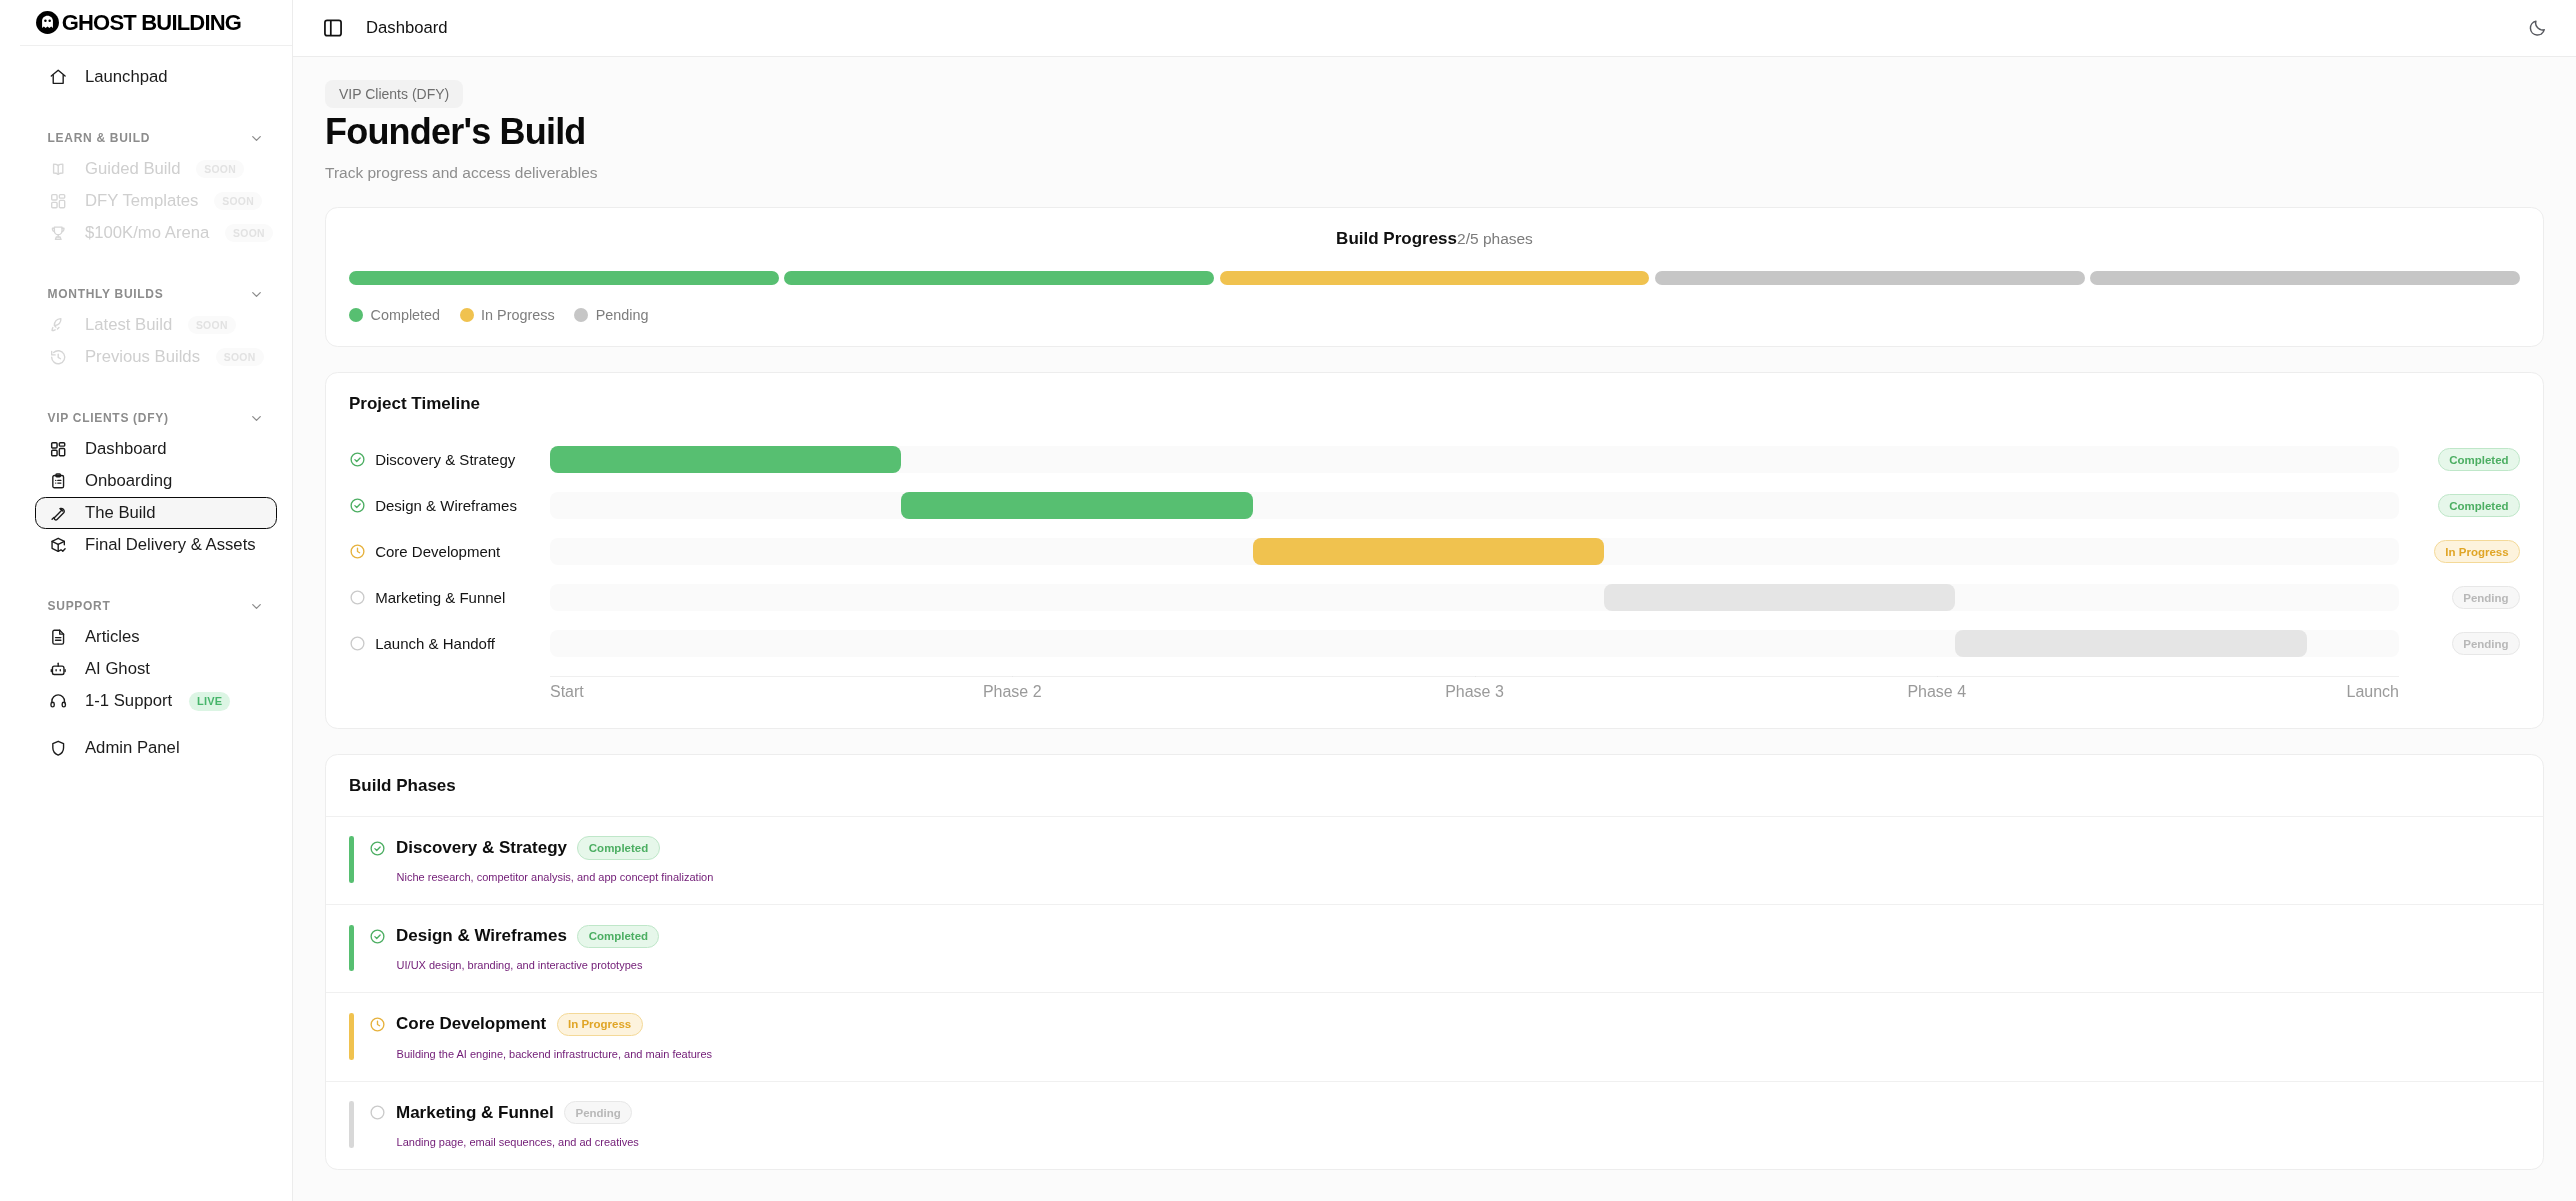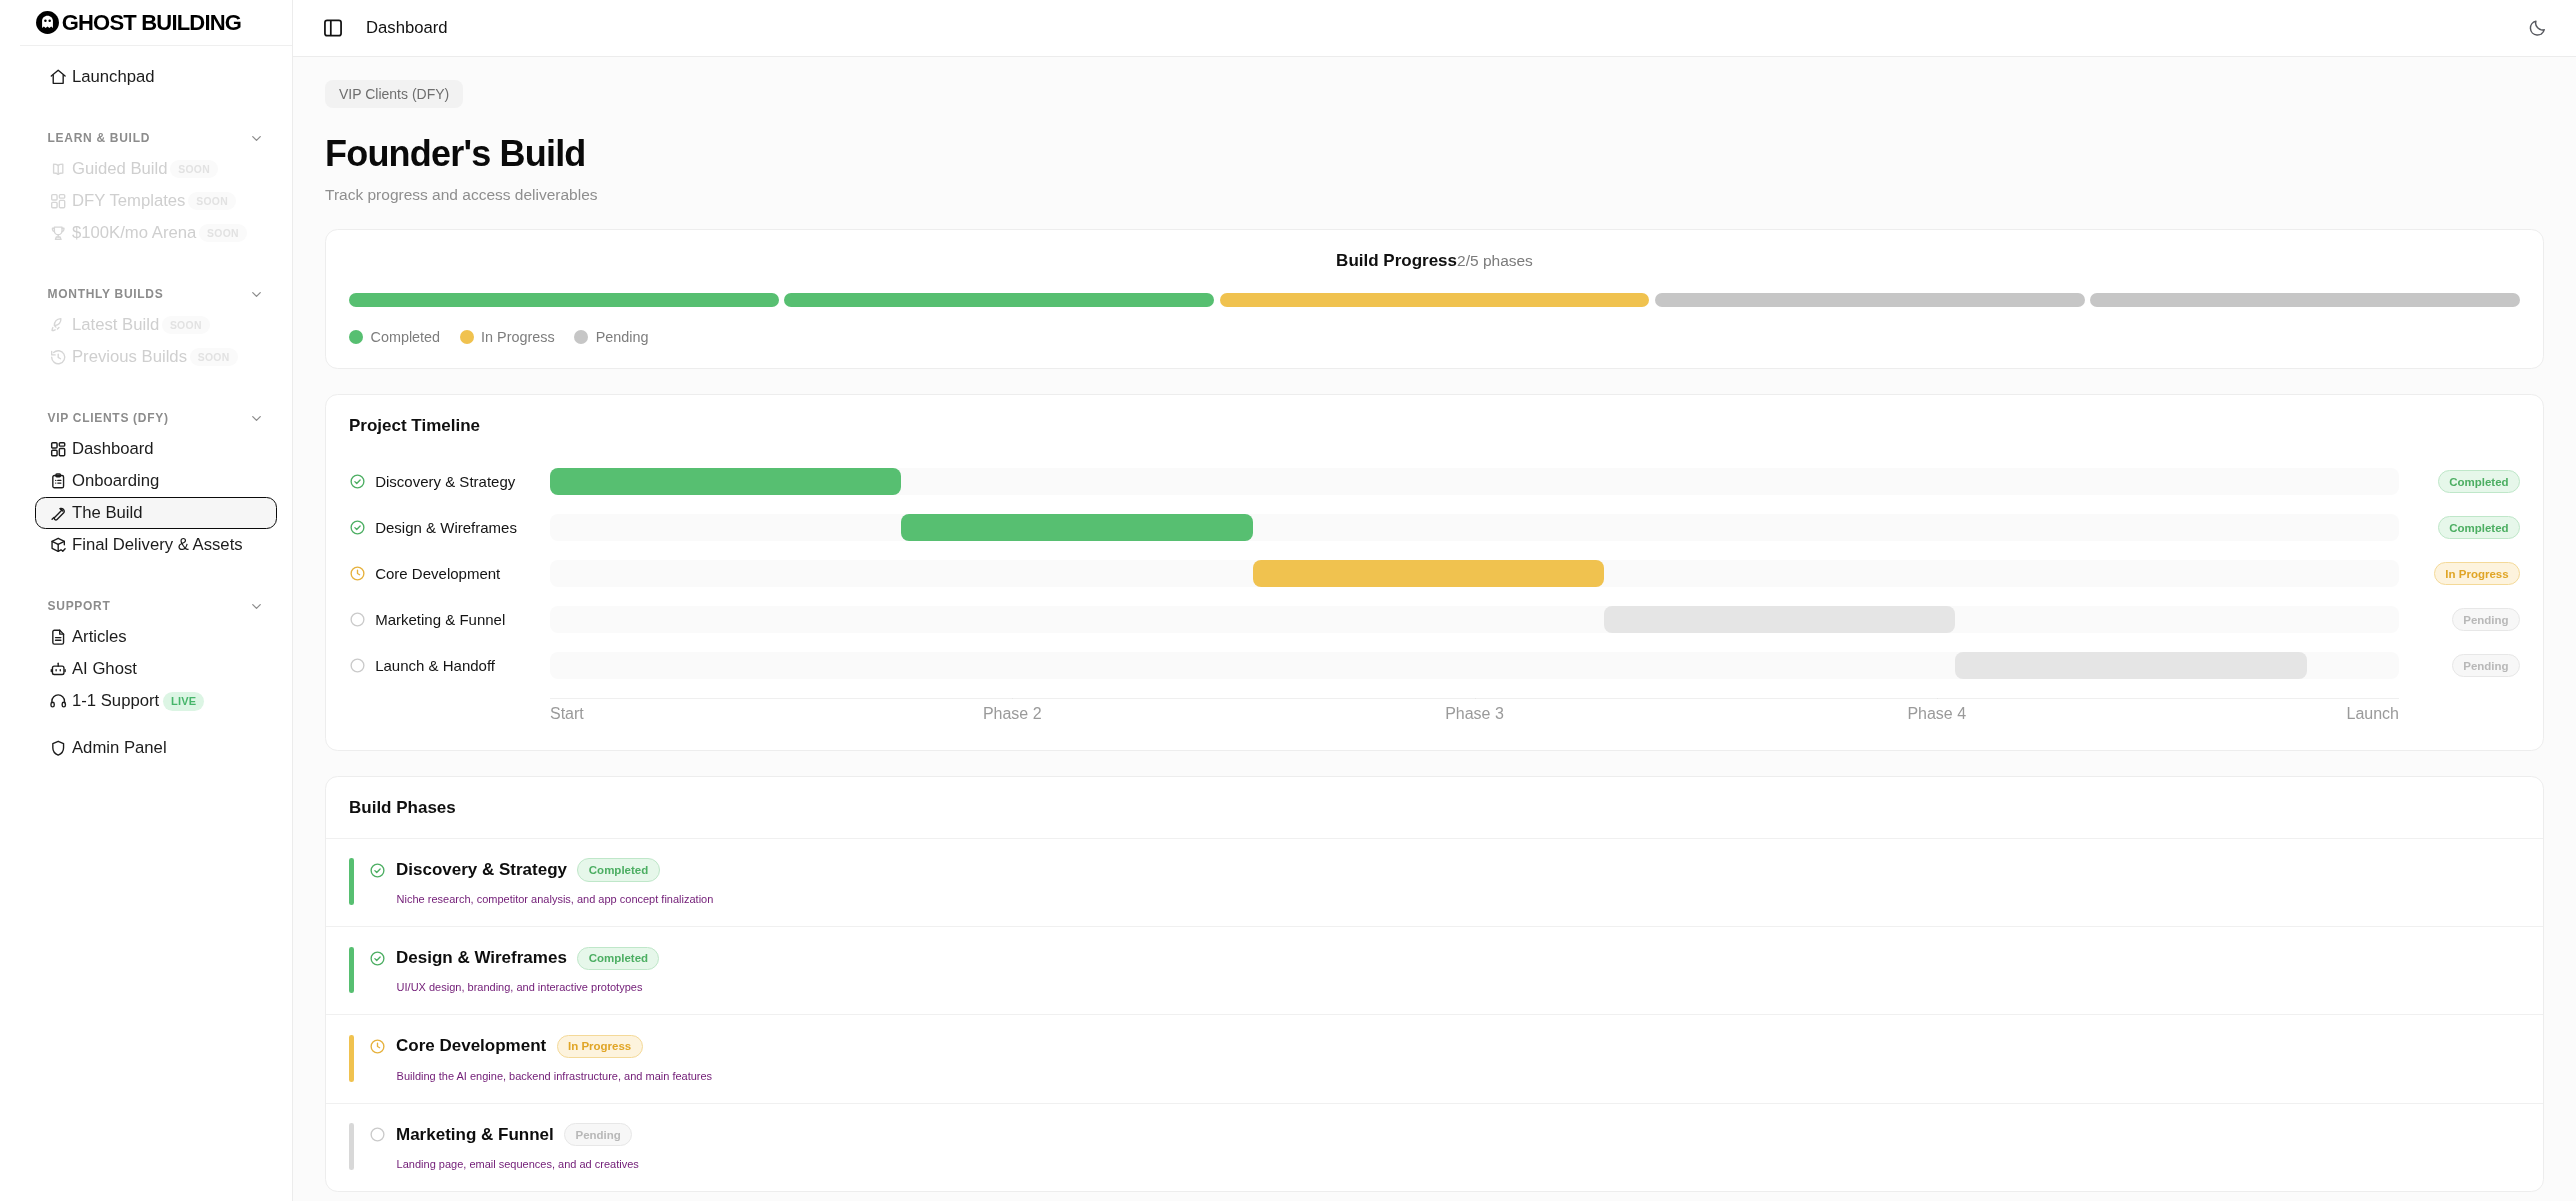--- a/index.html
+++ b/index.html
@@ -26,21 +26,21 @@
     border-bottom: 1.7px solid #efefef;
   }
   .brand-ghost { width: 25px; height: 25px; flex: 0 0 25px; }
   .brand-name {
     font-size: 22px; font-weight: 800; letter-spacing: -0.8px;
     color: #000; white-space: nowrap; margin-left: 1.7px;
   }
   .nav { padding: 15px 15px 0 15px; flex: 1 1 auto; }
 
   .nav-item {
-    display: flex; align-items: center; gap: 5px;
+    display: flex; align-items: center; gap: 18px;
     height: 32px; padding: 0 12.6px;
     border-radius: 10.4px;
     font-size: 16.7px; color: #1c1c1c;
     cursor: pointer; position: relative;
     border: 1.7px solid transparent;
   }
   .nav-item .ico { width: 18.4px; height: 18.4px; flex: 0 0 18.4px; display:flex; align-items:center; justify-content:center; }
   .nav-item .ico svg { width: 18.4px; height: 18.4px; display:block; }
   .nav-item.disabled { color: #cfcfcf; cursor: default; }
   .nav-item.disabled .ico svg { stroke: #d6d6d6; }
@@ -93,21 +93,21 @@
   .content { flex: 1 1 auto; overflow: hidden; padding: 23px 32px 0 32px; }
 
   .pill-tag {
     display: inline-block;
     font-size: 14px; color: #6e6e6e;
     background: #f2f2f2; border-radius: 8px;
     padding: 5.8px 14px;
   }
   .page-title {
     font-size: 36px; font-weight: 800; letter-spacing: -0.8px;
-    color: #0a0a0a; margin-top: 25px;
+    color: #0a0a0a; margin-top: 3px;
   }
   .page-sub { font-size: 15.5px; color: #8e8e8e; margin-top: 11px; }
 
   .card {
     background: #ffffff;
     border: 1.7px solid #ededed;
     border-radius: 12.6px;
     margin-top: 25px;
   }
   .card-pad { padding: 21px 23px 23px 23px; }

